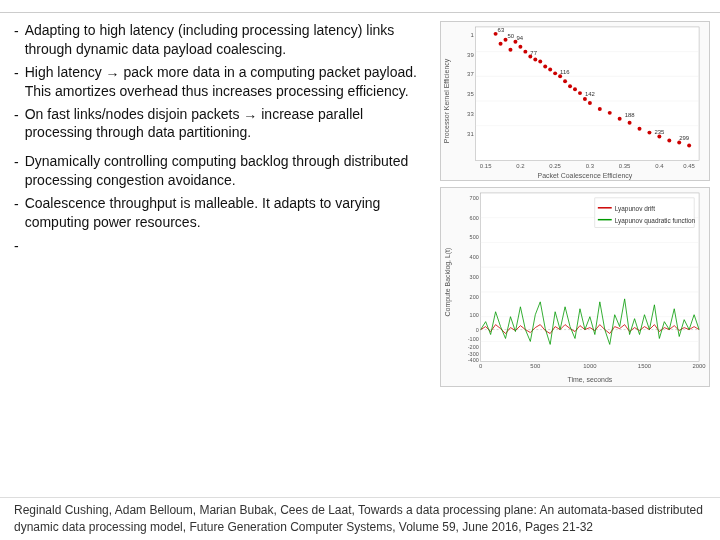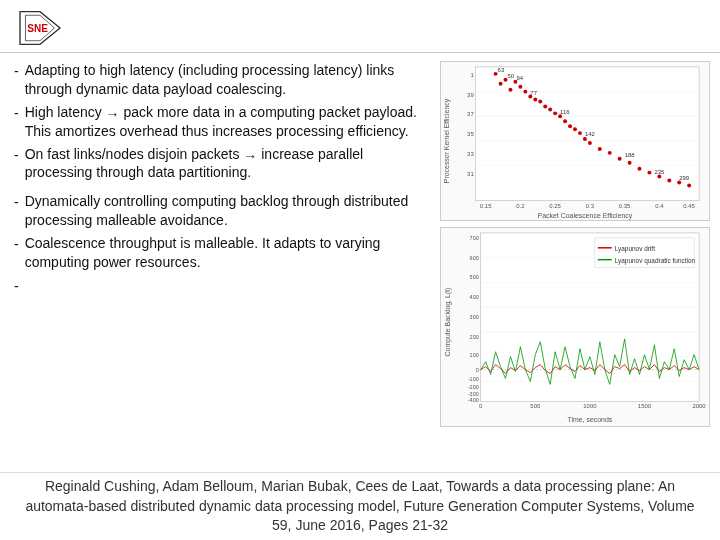--- a/index.html
+++ b/index.html
@@ -96,57 +96,45 @@
     .chart-top {
       height: 160px;
     }
 
     .chart-bottom {
       height: 200px;
     }
 
     .footer-citation {
       padding: 4px 14px 4px 14px;
-      font-size: 14px;
+      font-size: 12px;
       color: #333;
       line-height: 1.4;
       border-top: 1px solid #ddd;
       margin-top: auto;
-      text-align: center;
     }
 
     .page-wrapper {
       display: flex;
       flex-direction: column;
       height: 540px;
     }
 
     
     .chart-svg {
       width: 100%;
       height: 100%;
     }
   </style>
 </head>
 <body>
 
 <div class="page-wrapper">
 
   <div class="header">
-    <div class="logo-area">
-
-      <svg class="logo-svg" viewBox="0 0 52 44" xmlns="http://www.w3.org/2000/svg">
-
-        <polygon points="4,4 26,4 48,22 26,40 4,40 4,4" fill="none" stroke="#333" stroke-width="1.5"></polygon>
-        <polygon points="10,8 26,8 42,22 26,36 10,36 10,8" fill="none" stroke="#555" stroke-width="1"></polygon>
-        <text x="5" y="48" font-size="5" fill="#333" font-family="Arial">System and Network</text>
-        <text x="5" y="53" font-size="5" fill="#333" font-family="Arial">Engineering</text>
-        <text x="12" y="26" font-size="11" font-weight="bold" fill="#c00" font-family="Arial">SNE</text>
-      </svg>
-    </div>
   </div>
 
   <div class="main-content">
 
     <div class="left-column">
 
       <div class="bullet-section">
         <div class="bullet-item">
           <span class="bullet-dot">-</span>
           <span class="bullet-text">Adapting to high latency (including processing latency) links through dynamic data payload coalescing.</span>
@@ -157,21 +145,21 @@
         </div>
         <div class="bullet-item">
           <span class="bullet-dot">-</span>
           <span class="bullet-text">On fast links/nodes disjoin packets <span class="arrow-right">→</span> increase parallel processing through data partitioning.</span>
         </div>
       </div>
 
       <div class="bullet-section" style="margin-top:10px;">
         <div class="bullet-item">
           <span class="bullet-dot">-</span>
-          <span class="bullet-text">Dynamically controlling computing backlog through distributed processing malleable avoidance.</span>
+          <span class="bullet-text">Dynamically controlling computing backlog through distributed processing congestion avoidance.</span>
         </div>
         <div class="bullet-item">
           <span class="bullet-dot">-</span>
           <span class="bullet-text">Coalescence throughput is malleable. It adapts to varying computing power resources.</span>
         </div>
         <div class="bullet-item">
           <span class="bullet-dot">-</span>
         </div>
       </div>
 

